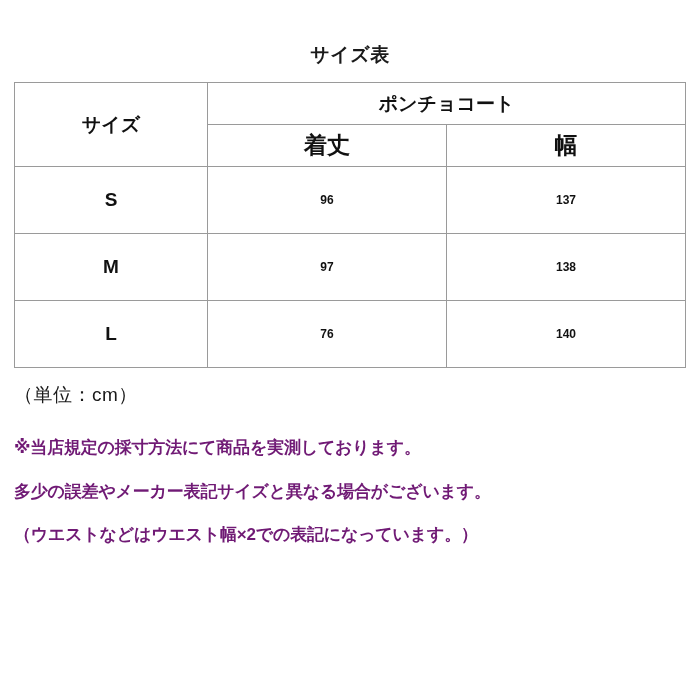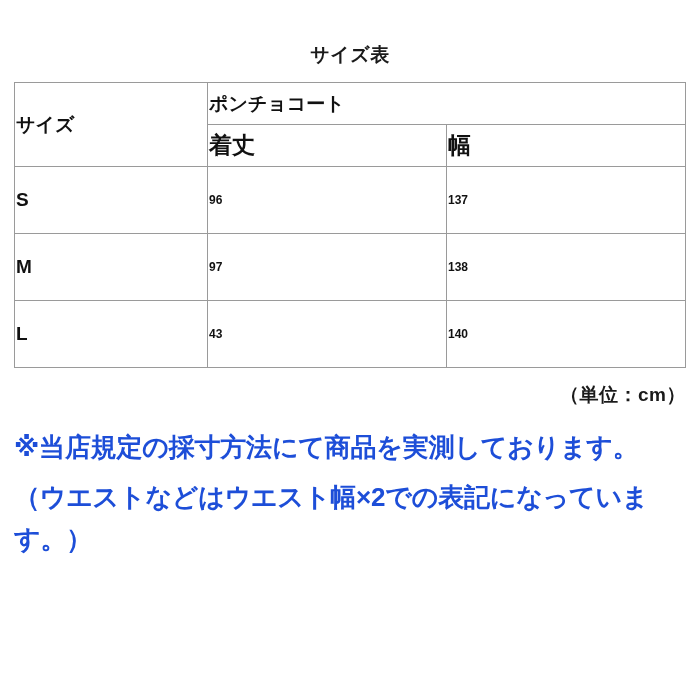--- a/index.html
+++ b/index.html
@@ -30,21 +30,21 @@
   }
   table.size-table {
     border-collapse: collapse;
     width: 672px;
     margin: 0 auto;
     table-layout: fixed;
   }
   table.size-table th,
   table.size-table td {
     border: 1px solid #9a9a9a;
-    text-align: left;
+    text-align: center;
     vertical-align: middle;
     font-weight: 700;
     font-size: 19px;
     color: #111111;
   }
   table.size-table th.size-head {
     width: 190px;
     height: 78px;
   }
   table.size-table th.group-head {
@@ -57,40 +57,40 @@
   }
   table.size-table td.row-label {
     height: 64px;
     font-size: 19px;
   }
   table.size-table td.cell {
     height: 64px;
     font-size: 12px;
   }
   .unit {
-    text-align: right;
+    text-align: left;
     width: 672px;
     margin: 0 auto;
     padding-top: 14px;
     font-size: 19px;
-    font-weight: 700;
+    font-weight: 400;
     letter-spacing: 0.5px;
   }
   .notes {
     width: 672px;
     margin: 0 auto;
     padding-top: 10px;
   }
   .notes p {
-    margin: 8px 0 6px 0;
-    font-size: 26px;
+    margin: 16px 0 6px 0;
+    font-size: 17px;
     font-weight: 700;
     line-height: 1.62;
     letter-spacing: -0.2px;
-    color: #1d4ed8;
+    color: #701a75;
   }
 </style>
 </head>
 <body>
 
 <div class="page">
 
   <div class="title">サイズ表</div>
 
   <table class="size-table">
@@ -110,26 +110,27 @@
         <td class="cell">96</td>
         <td class="cell">137</td>
       </tr>
       <tr>
         <td class="row-label">M</td>
         <td class="cell">97</td>
         <td class="cell">138</td>
       </tr>
       <tr>
         <td class="row-label">L</td>
-        <td class="cell">43</td>
+        <td class="cell">76</td>
         <td class="cell">140</td>
       </tr>
     </tbody>
   </table>
 
   <div class="unit">（単位：cm）</div>
 
   <div class="notes">
     <p>※当店規定の採寸方法にて商品を実測しております。</p>
+    <p>多少の誤差やメーカー表記サイズと異なる場合がございます。</p>
     <p>（ウエストなどはウエスト幅×2での表記になっています。）</p>
   </div>
 
 </div>
 
 </body></html>

